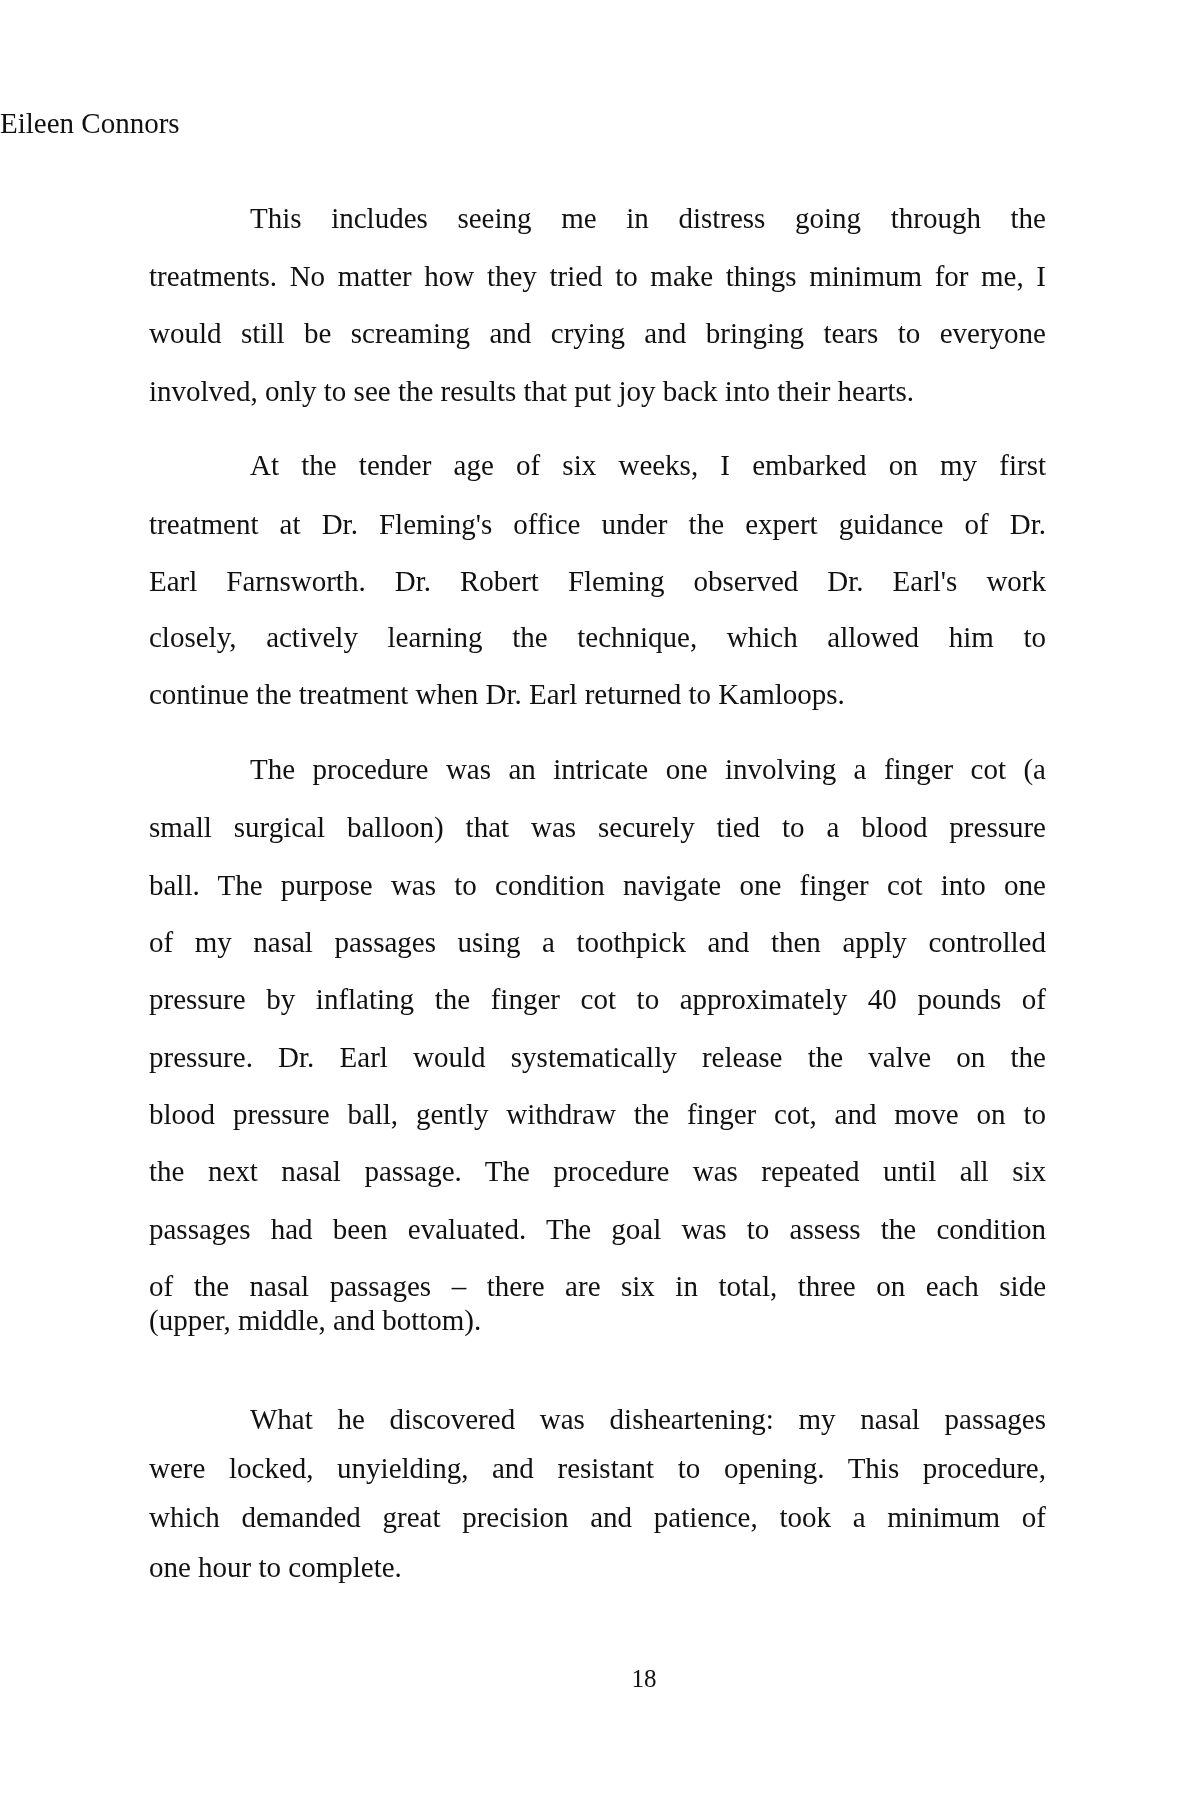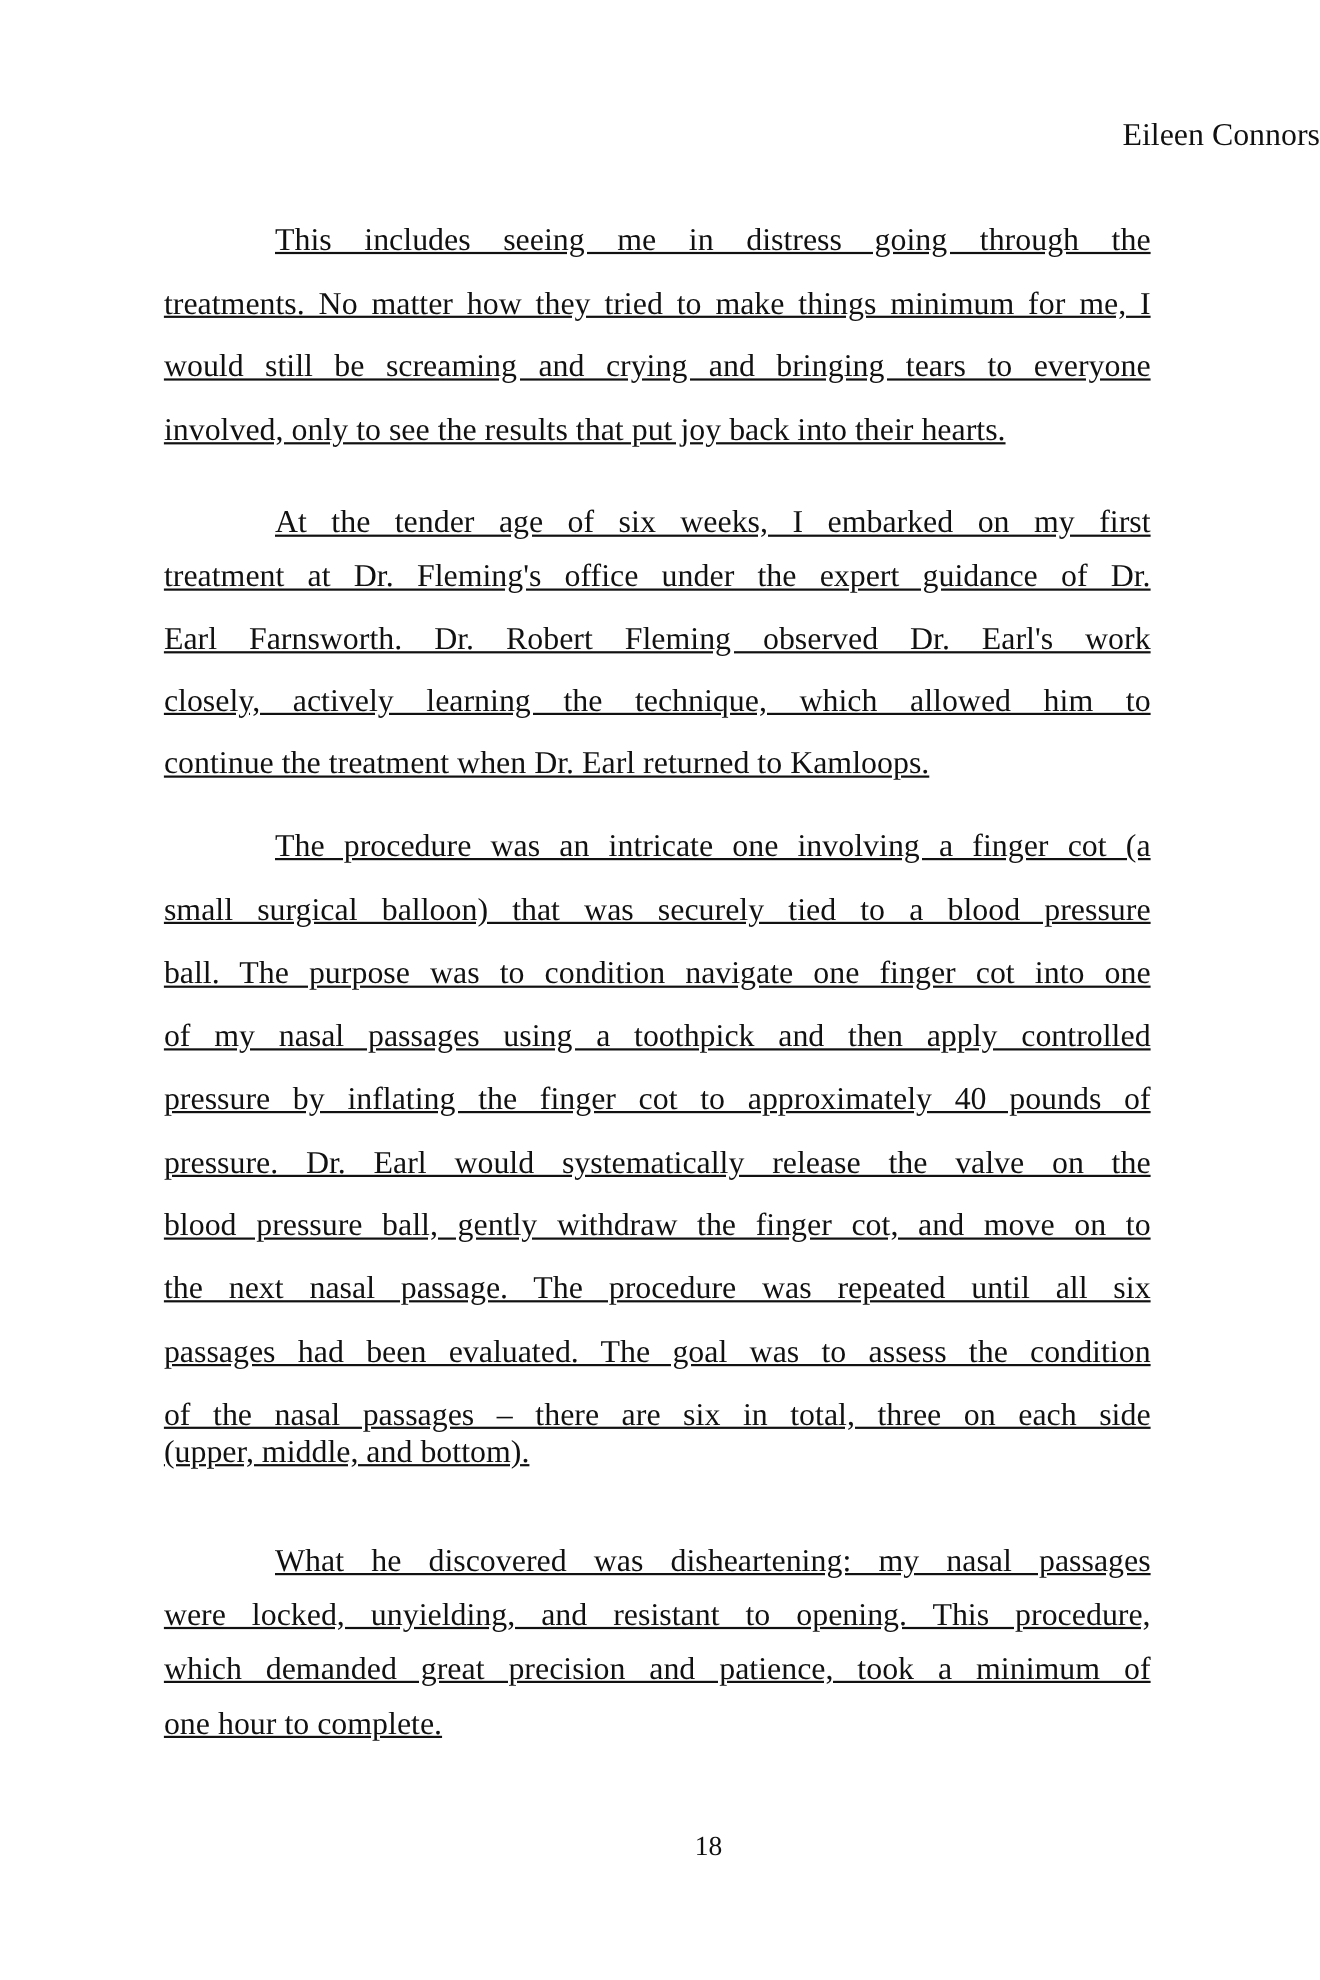--- a/index.html
+++ b/index.html
@@ -1,42 +1,42 @@
 <!DOCTYPE html>
 <html><head>
 <meta charset="utf-8">
 <style>
   html, body { margin: 0; padding: 0; background: #ffffff; }
   body { width: 1200px; height: 1800px; position: relative; overflow: hidden;
          font-family: "Liberation Serif", "DejaVu Serif", serif; color: #111111; }
-  .header { position: absolute; left: 0; width: 1200px; top: 105px; text-align: right;
+  .header { position: absolute; left: 0; width: 1200px; top: 105px; text-align: left;
             font-size: 29px; line-height: 36px; }
   .line { position: absolute; left: 149px; width: 897px; font-size: 29px; line-height: 36px;
-          white-space: nowrap; text-align: justify; text-align-last: justify; text-decoration: underline; }
+          white-space: nowrap; text-align: justify; text-align-last: justify; }
   .line.indent { left: 250px; width: 796px; }
   .line.last { text-align-last: left; }
   .pagenum { position: absolute; left: 0; width: 1200px; top: 1661px; text-align: center;
              font-size: 25px; line-height: 36px; margin-left: 44px; }
 </style>
 </head>
 <body>
 
 <div class="header">Eileen Connors</div>
 
 <div>
 
   <div>
     <div class="line indent" style="top:200px">This includes seeing me in distress going through the</div>
     <div class="line" style="top:258px">treatments. No matter how they tried to make things minimum for me, I</div>
     <div class="line" style="top:315px">would still be screaming and crying and bringing tears to everyone</div>
     <div class="line last" style="top:373px">involved, only to see the results that put joy back into their hearts.</div>
   </div>
 
   <div>
-    <div class="line indent" style="top:457px">At the tender age of six weeks, I embarked on my first</div>
+    <div class="line indent" style="top:447px">At the tender age of six weeks, I embarked on my first</div>
     <div class="line" style="top:506px">treatment at Dr. Fleming's office under the expert guidance of Dr.</div>
     <div class="line" style="top:563px">Earl Farnsworth. Dr. Robert Fleming observed Dr. Earl's work</div>
     <div class="line" style="top:619px">closely, actively learning the technique, which allowed him to</div>
     <div class="line last" style="top:676px">continue the treatment when Dr. Earl returned to Kamloops.</div>
   </div>
 
   <div>
     <div class="line indent" style="top:751px">The procedure was an intricate one involving a finger cot (a</div>
     <div class="line" style="top:809px">small surgical balloon) that was securely tied to a blood pressure</div>
     <div class="line" style="top:867px">ball. The purpose was to condition navigate one finger cot into one</div>

